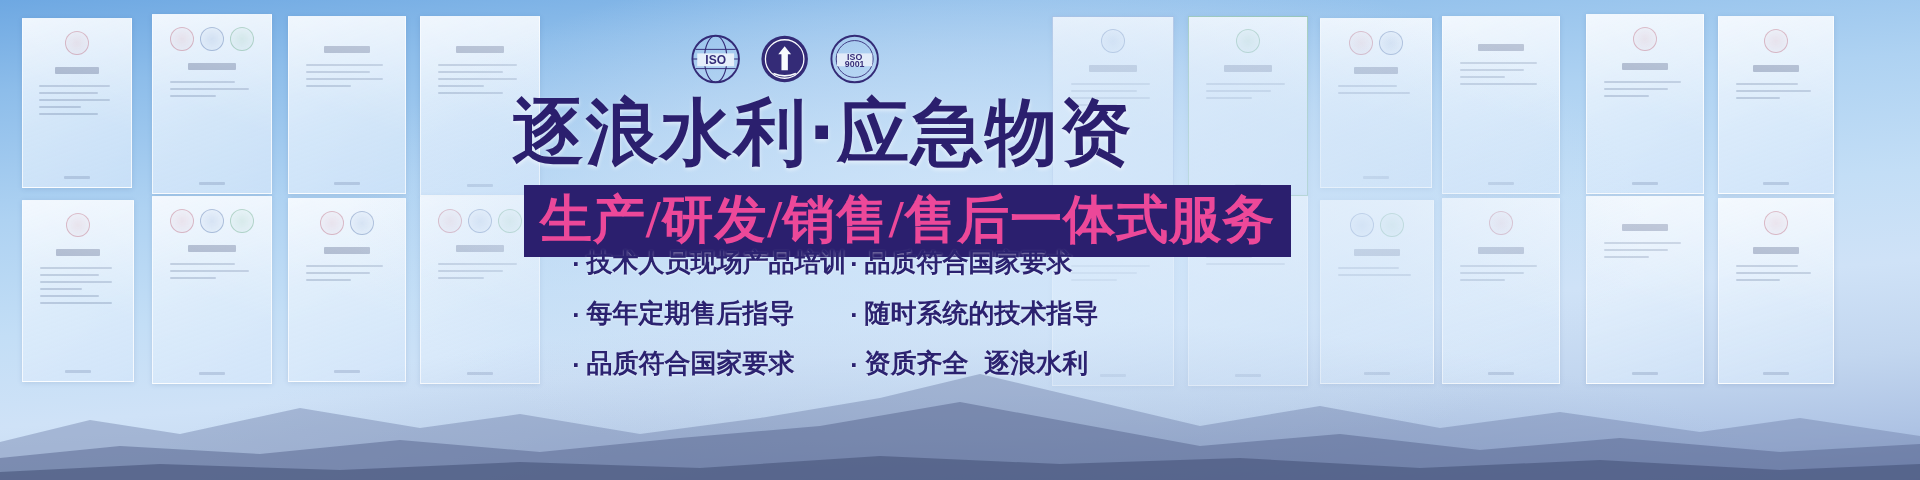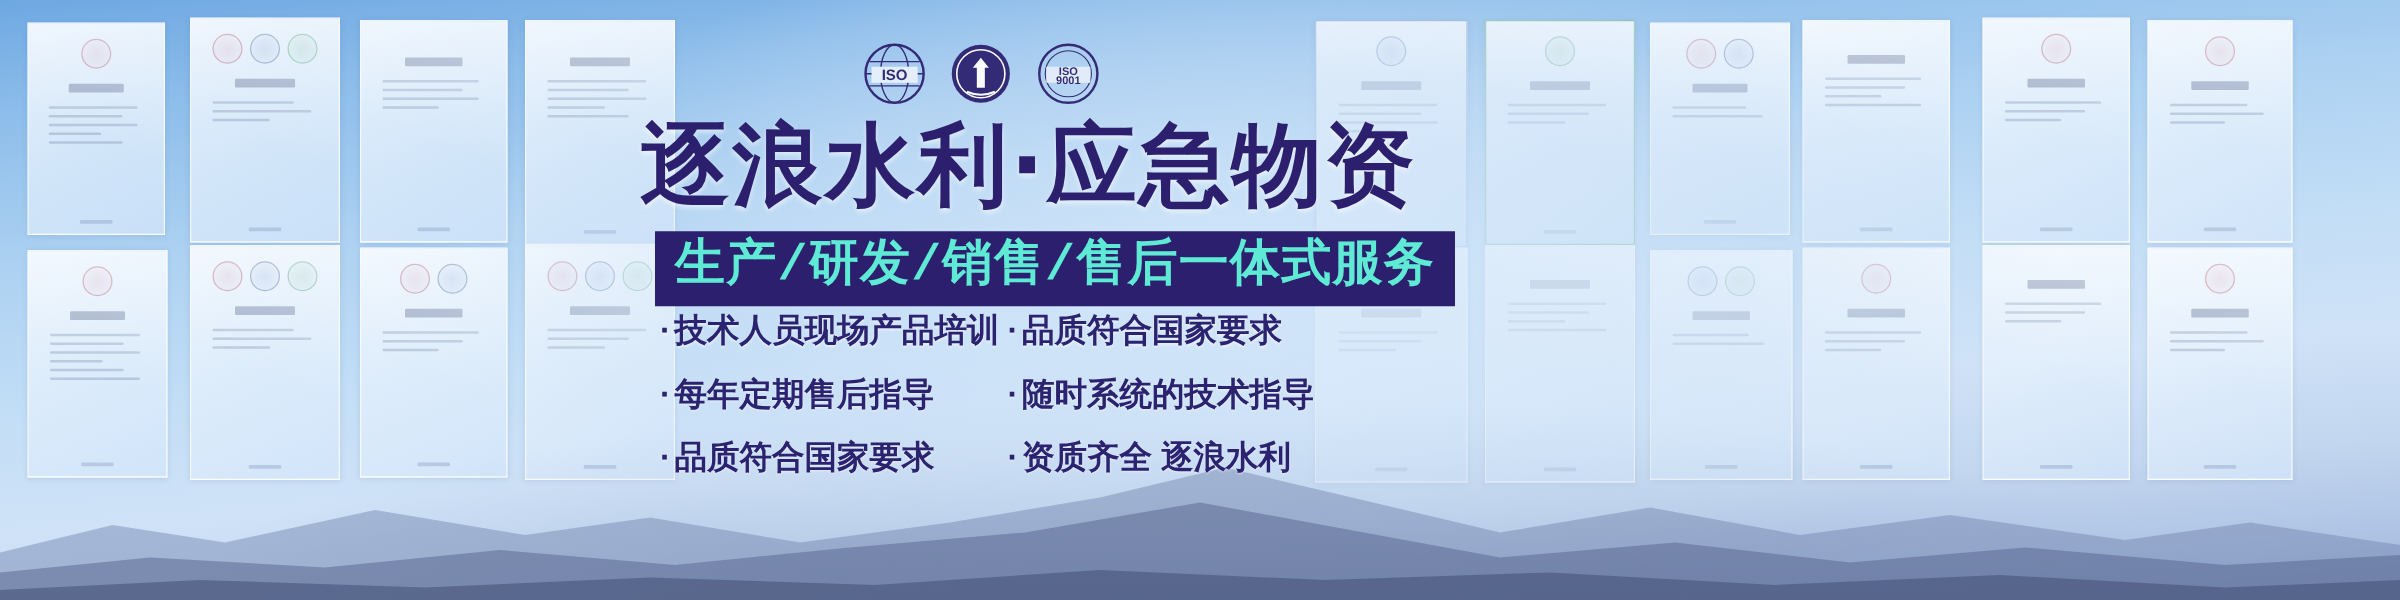--- a/index.html
+++ b/index.html
@@ -73,33 +73,34 @@
     text-shadow:0 2px 4px rgba(255,255,255,.55);
     white-space:nowrap;
   }
   .subbar{
     position:absolute;left:524px;top:185px;
     background:#2b1f6e;
     padding:9px 16px 11px 16px;
     display:inline-block;
   }
   .subbar span{
-    font-size:40px;line-height:1;font-weight:700;letter-spacing:1px;color:#5eead4;
-    font-family:Liberation Mono, monospace;white-space:nowrap;
+    font-size:52px;line-height:1;font-weight:700;letter-spacing:1px;color:#ec4899;
+    font-family:Liberation Serif, serif;white-space:nowrap;
   }
   .bullets{
     position:absolute;left:528px;top:248px;width:540px;
     display:grid;grid-template-columns:278px 262px;
     row-gap:18px;
   }
   .bullet{
     font-size:26px;line-height:1.25;font-weight:700;color:#2b2270;
-    font-family:Liberation Sans, sans-serif;
+    font-family:Liberation Mono, monospace;
     white-space:nowrap;
     text-shadow:0 1px 2px rgba(255,255,255,.5);
+    margin-left:40px;
   }
   .bullet .dot{margin-right:3px;}
 </style>
 </head>
 <body>
 
 <div class="banner">
 
   <div class="certs">
 

